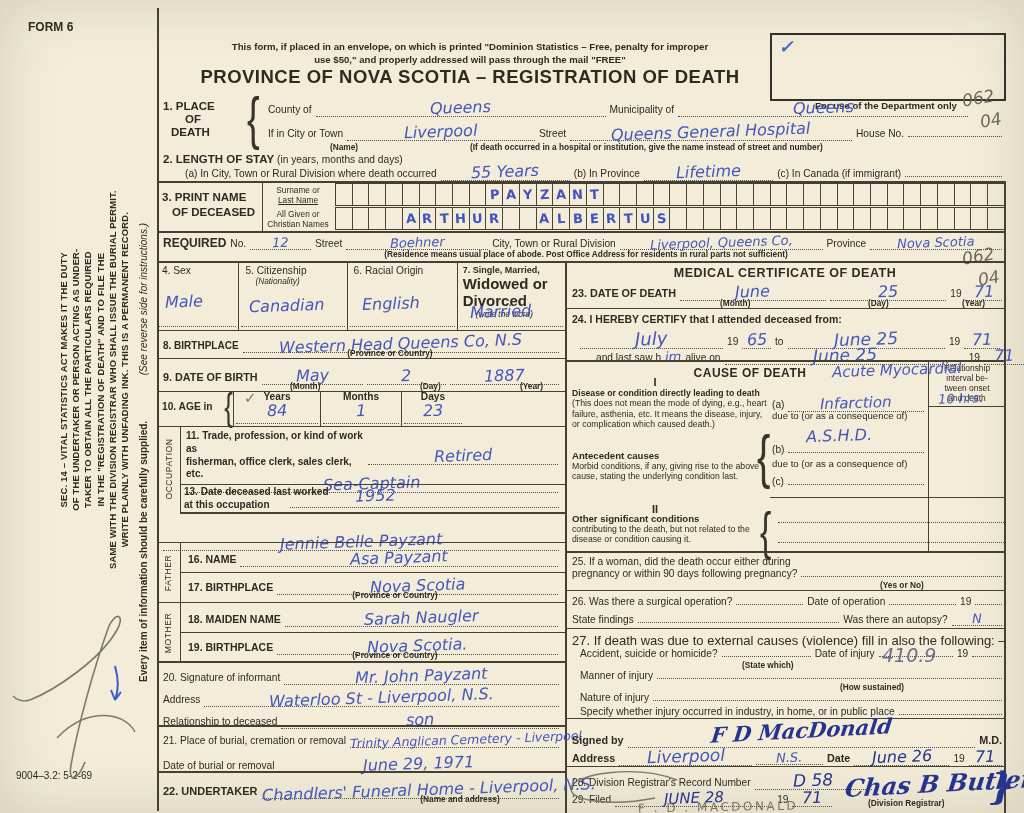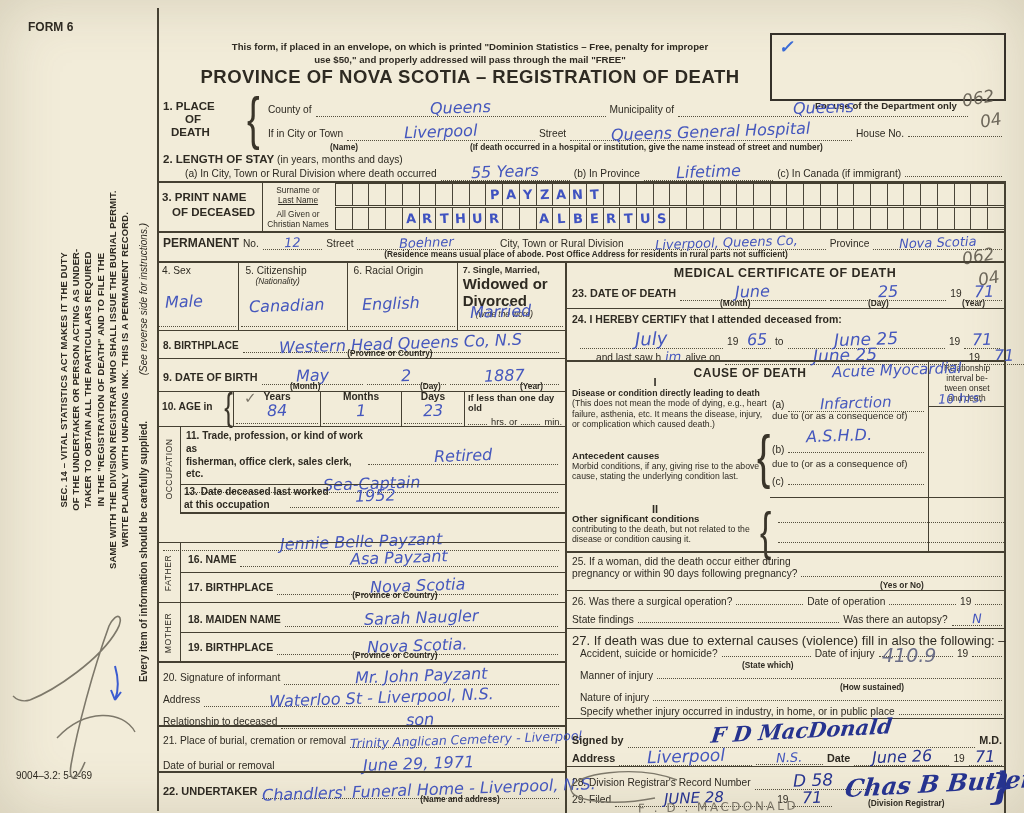--- a/index.html
+++ b/index.html
@@ -266,21 +266,21 @@
     <span class="gcell"></span>
     <span class="gcell"></span>
     <span class="gcell"></span>
     <span class="gcell"></span>
     <span class="gcell"></span>
     <span class="gcell"></span>
     <span class="gcell"></span>
   </div>
 
 <div class="row" style="left:163px;top:236px;width:839px">
-  <span class="b" style="font-size:12px">PERMANENT</span>
+  <span class="b" style="font-size:12px">REQUIRED</span>
   <span>No.</span>
   <span class="fill" style="flex:.6"><i class="hw md">12</i></span>
   <span>Street</span>
   <span class="fill" style="flex:1.4"><i class="hw md">Boehner</i></span>
   <span>City, Town or Rural Division</span>
   <span class="fill" style="flex:2"><i class="hw md">Liverpool, Queens Co,</i></span>
   <span>Province</span>
   <span class="fill" style="flex:1.3"><i class="hw md">Nova Scotia</i></span>
 </div>
 <div class="abs ctr sm b" style="left:246px;top:249px;width:680px">(Residence means usual place of abode. Post Office Address for residents in rural parts not sufficient)</div>
@@ -347,29 +347,20 @@
   <div class="cell ctr" style="width:80px">
     <div class="lab b">Months</div>
     <i class="hw big">1</i>
     <div class="abs" style="left:2px;right:2px;bottom:2px;border-bottom:1.2px dotted #55503e"></div>
   </div>
   <div class="cell ctr" style="width:62px">
     <div class="lab b">Days</div>
     <i class="hw big">23</i>
     <div class="abs" style="left:2px;right:2px;bottom:2px;border-bottom:1.2px dotted #55503e"></div>
   </div>
-  <div class="cell" style="flex:1;font-size:9.3px;padding:2px 3px">
-    <div class="b">If less than one day old</div>
-    <div class="row" style="position:static;display:flex;font-size:9.3px;margin-top:4px">
-      <span class="fill"></span>
-        <span>hrs. or</span>
-      <span class="fill"></span>
-        <span>min.</span>
-    </div>
-  </div>
 </div>
 
 <div class="abs" style="left:157px;top:426px;width:23px;height:86px;border-right:1px solid #454032">
   <span class="rot" style="position:absolute;left:-26px;top:38px;width:76px;font-size:8.6px;letter-spacing:.5px;text-align:center">OCCUPATION</span>
 </div>
 <div class="row" style="left:186px;top:430px;width:372px;align-items:flex-start">
   <span style="white-space:normal;line-height:1.25;flex:1.35">
     <span class="b" style="font-size:10px">11. Trade, profession, or kind of work as</span><br>
     <span class="b" style="font-size:10px">fisherman, office clerk, sales clerk, etc.</span>
   </span>

